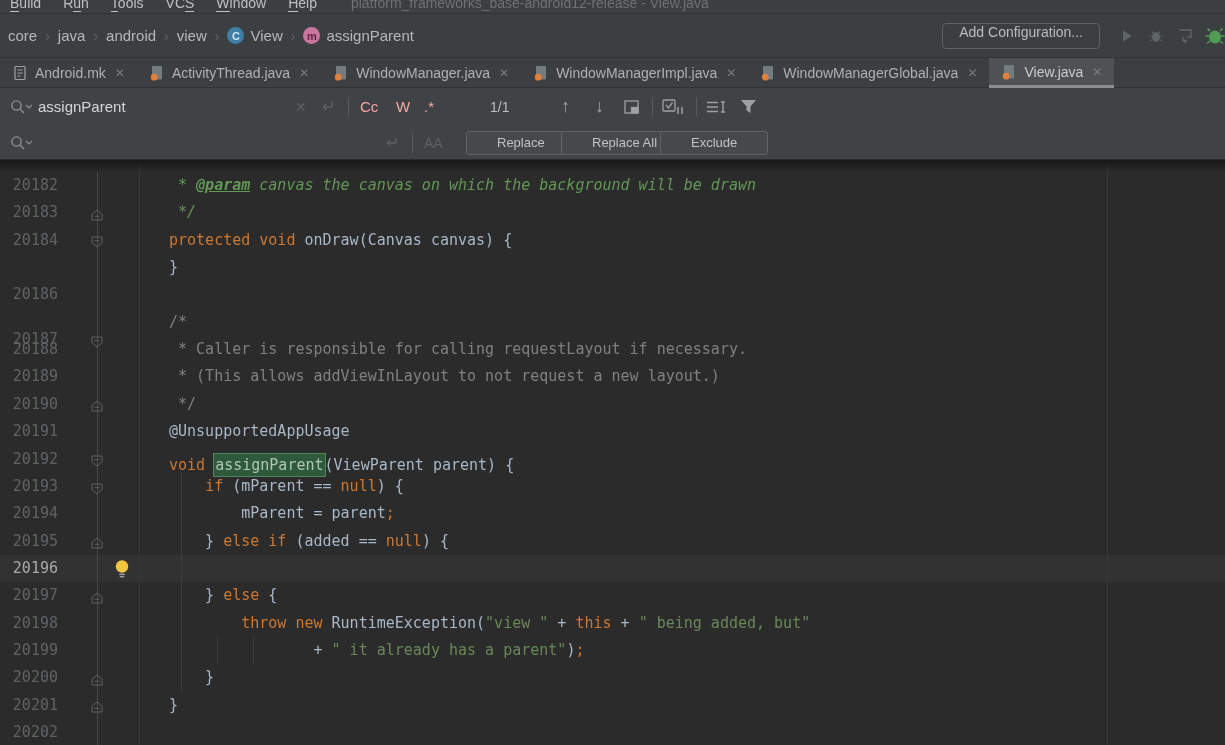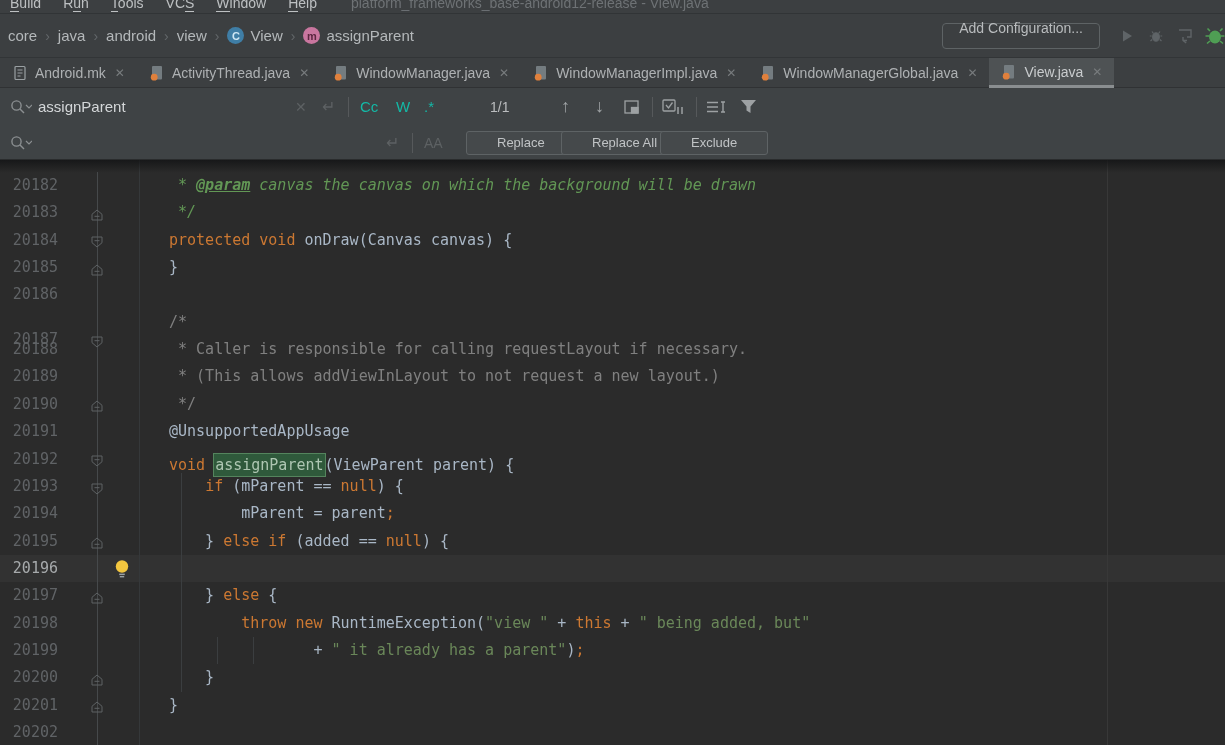--- a/index.html
+++ b/index.html
@@ -19,23 +19,23 @@
   
   .toolbar { position:absolute; left:0; top:14px; width:1225px; height:44px;
              background:#3c3f41; border-bottom:1px solid #323537; }
   .crumbs { position:absolute; left:8px; top:0; height:43px; display:flex; align-items:center; }
   .crumb { color:#b4b8ba; font-size:15px; white-space:nowrap; display:flex; align-items:center; }
   .crumb-sep { color:#63676a; font-size:14px; margin:0 8px; }
   .ic-circle { width:17px; height:17px; border-radius:50%; display:inline-flex; align-items:center;
                justify-content:center; font-size:11px; font-weight:bold; margin-right:6px; }
   .ic-class  { background:#3f7ea6; color:#cfe7f5; }
   .ic-method { background:#c9769f; color:#5c2640; }
-  .addcfg { position:absolute; right:125px; top:9px; height:26px; padding:12px 16px;
+  .addcfg { position:absolute; right:125px; top:9px; height:26px; padding:0 16px;
             border:1px solid #5e6365; border-radius:4px; background:transparent;
-            color:#b9bcbe; font-size:14px; display:flex; align-items:flex-end; }
+            color:#b9bcbe; font-size:14px; display:flex; align-items:flex-start; }
   .tb-icons { position:absolute; right:0; top:0; width:118px; height:43px; display:flex;
               align-items:center; overflow:hidden; }
   .tb-ic { width:24px; height:24px; margin-left:11px; display:flex; align-items:center; justify-content:center; }
 
   
   .tabbar { position:absolute; left:0; top:58px; width:1225px; height:30px;
             background:#3c3f41; display:flex; border-bottom:1px solid #303234; }
   .tab { display:flex; align-items:center; padding:0 10px 0 12px; height:30px;
          color:#aeb1b3; font-size:14px; white-space:nowrap; }
   .tab .tab-label { margin:0 7px 0 7px; }
@@ -43,21 +43,21 @@
   .tab.active { background:#4e5254; color:#c9ccce; border-bottom:3px solid #8a8e90; }
 
   
   .findpanel { position:absolute; left:0; top:88px; width:1225px; height:72px;
                background:#3f4345; border-bottom:1px solid #2a2c2d; }
   .fp-row { position:absolute; left:0; width:1225px; }
   .fp-row1 { top:0; height:37px; }
   .fp-row2 { top:37px; height:35px; }
   .fp-abs { position:absolute; display:flex; align-items:center; height:100%; }
   .fp-query { color:#d4d7d9; font-size:15px; }
-  .fp-glyph { color:#14b8a6; font-size:15px; }
+  .fp-glyph { color:#fca5a5; font-size:15px; }
   .fp-glyph.dim { color:#5d6163; }
   .fp-sep { width:1px; height:20px; background:#56595b; }
   .fp-count { color:#bbbdbf; font-size:14px; }
   .fp-arrow { color:#a0a4a6; font-size:18px; }
   .fp-btn { height:24px; padding:0 30px; border:1px solid #5e6365; border-radius:3px;
             background:#45494b; color:#c0c3c5; font-size:13px; display:flex; align-items:center; }
 
   
   .editor { position:absolute; left:0; top:160px; width:1225px; height:585px; background:#2b2b2b; }
   .ed-shadow { position:absolute; left:0; top:0; width:1225px; height:13px;
@@ -324,27 +324,20 @@
       </div>
       <div class="code-line" style="top: 39.35px; line-height: 27.35px; height: 27.35px;"><span class="tk-d"> */</span></div>
       <div class="gutter-row" style="top: 66.7px; height: 27.35px;">
         <span class="lnum" style="line-height: 27.35px;">20184</span>
         <span class="fold-marker"><svg width="12" height="12" viewBox="0 0 12 12" fill="none" stroke="#5f6365">
             <path d="M1 1 H11 V6.7 L6 11 L1 6.7 Z"></path>
             <path d="M3.5 4.7 H8.5"></path>
           </svg></span>
       </div>
       <div class="code-line" style="top: 66.7px; line-height: 27.35px; height: 27.35px;"><span class="tk-k">protected</span><span class="tk-p"> </span><span class="tk-k">void</span><span class="tk-p"> onDraw(Canvas canvas) {</span></div>
-      <div class="gutter-row" style="top: 94.05px; height: 27.35px;">
-        <span class="lnum" style="line-height: 27.35px;">20185</span>
-        <span class="fold-marker"><svg width="12" height="12" viewBox="0 0 12 12" fill="none" stroke="#5f6365">
-            <path d="M6 1 L11 5.3 L11 11 L1 11 L1 5.3 Z"></path>
-            <path d="M3.5 7.3 H8.5"></path>
-          </svg></span>
-      </div>
       <div class="code-line" style="top: 94.05px; line-height: 27.35px; height: 27.35px;"><span class="tk-p">}</span></div>
       <div class="gutter-row" style="top: 121.4px; height: 27.35px;">
         <span class="lnum" style="line-height: 27.35px;">20186</span>
       </div>
       <div class="code-line" style="top: 121.4px; line-height: 27.35px; height: 27.35px;"></div>
       <div class="gutter-row" style="top: 166px; height: 27.35px;">
         <span class="lnum" style="line-height: 27.35px;">20187</span>
         <span class="fold-marker"><svg width="12" height="12" viewBox="0 0 12 12" fill="none" stroke="#5f6365">
             <path d="M1 1 H11 V6.7 L6 11 L1 6.7 Z"></path>
             <path d="M3.5 4.7 H8.5"></path>

